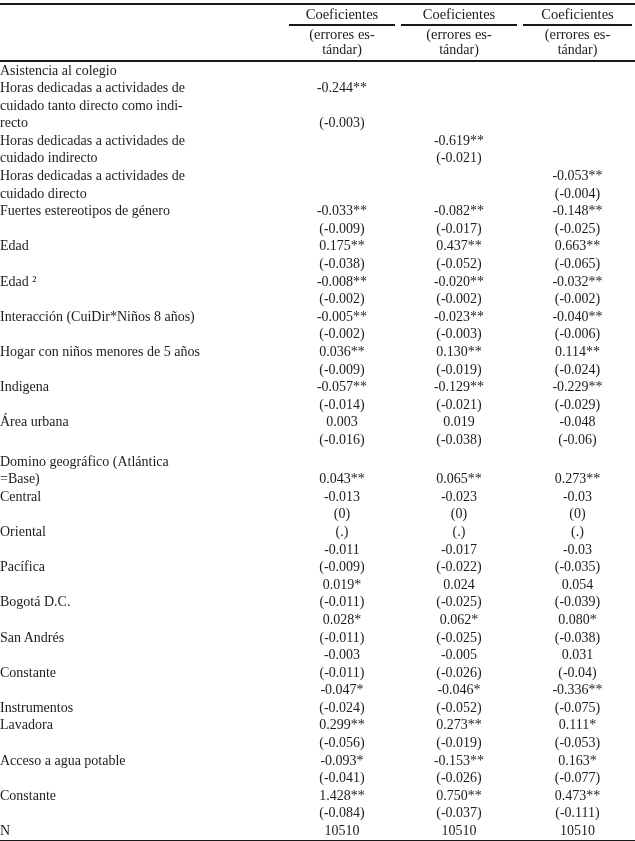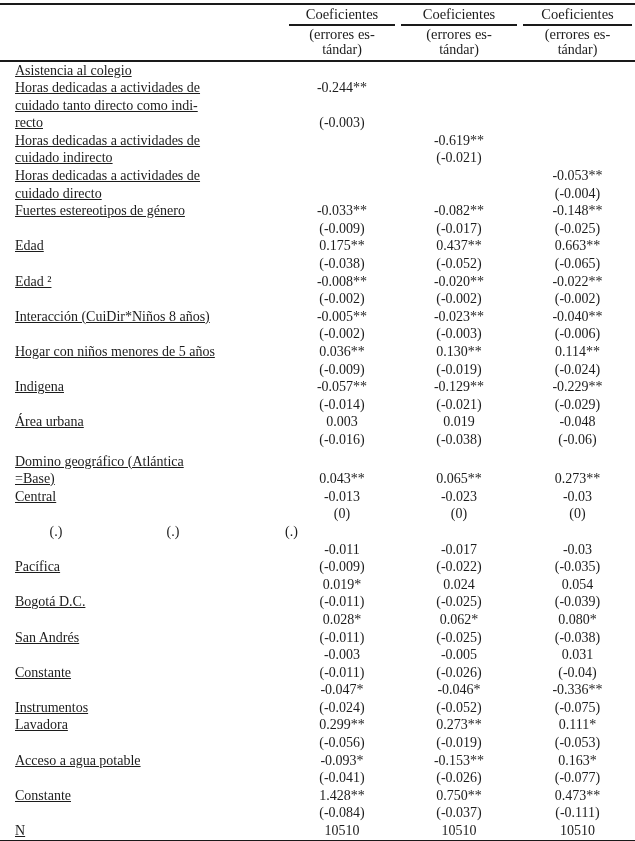--- a/index.html
+++ b/index.html
@@ -13,21 +13,21 @@
     overflow: hidden;
     box-sizing: border-box;
     padding-top: 3px;
   }
   .rule { background: #1a1a1a; width: 635px; }
   .rule.top { height: 2px; }
   .rule.mid { height: 2px; margin-top: 1px; }
   .rule.bottom { height: 2px; }
 
   
-  .label-col { width: 286px; box-sizing: border-box; padding-left: 15px; text-align: left; text-decoration: underline; }
+  .label-col { width: 286px; box-sizing: border-box; padding-left: 0; text-align: left; }
   .c1w { width: 112px; }
   .c2w { width: 122px; }
   .c3w { width: 115px; }
 
   .header { display: flex; align-items: center; }
   .hcol { text-align: center; }
   .hcol .h1 { height: 19px; line-height: 19px; font-size: 14.5px; }
   .hcol .cmid { height: 1.5px; background: #1a1a1a; margin: 0 3px; }
   .hcol .h2 { height: 16.5px; line-height: 16.5px; font-size: 14.5px; }
   .hcol .h3 { height: 16.5px; line-height: 16.5px; font-size: 14px; }
@@ -139,21 +139,21 @@
       <div class="row">
         <div class="cell label-col"></div>
         <div class="cell vcell c1w">(-0.038)</div>
         <div class="cell vcell c2w">(-0.052)</div>
         <div class="cell vcell c3w">(-0.065)</div>
       </div>
       <div class="row">
         <div class="cell label-col">Edad ²</div>
         <div class="cell vcell c1w">-0.008**</div>
         <div class="cell vcell c2w">-0.020**</div>
-        <div class="cell vcell c3w">-0.022**</div>
+        <div class="cell vcell c3w">-0.032**</div>
       </div>
       <div class="row">
         <div class="cell label-col"></div>
         <div class="cell vcell c1w">(-0.002)</div>
         <div class="cell vcell c2w">(-0.002)</div>
         <div class="cell vcell c3w">(-0.002)</div>
       </div>
       <div class="row">
         <div class="cell label-col">Interacción (CuiDir*Niños 8 años)</div>
         <div class="cell vcell c1w">-0.005**</div>
@@ -220,20 +220,21 @@
         <div class="cell vcell c2w">-0.023</div>
         <div class="cell vcell c3w">-0.03</div>
       </div>
       <div class="row">
         <div class="cell label-col"></div>
         <div class="cell vcell c1w">(0)</div>
         <div class="cell vcell c2w">(0)</div>
         <div class="cell vcell c3w">(0)</div>
       </div>
       <div class="row">
+        <div class="cell label-col">Oriental</div>
         <div class="cell vcell c1w">(.)</div>
         <div class="cell vcell c2w">(.)</div>
         <div class="cell vcell c3w">(.)</div>
       </div>
       <div class="row">
         <div class="cell label-col"></div>
         <div class="cell vcell c1w">-0.011</div>
         <div class="cell vcell c2w">-0.017</div>
         <div class="cell vcell c3w">-0.03</div>
       </div>

